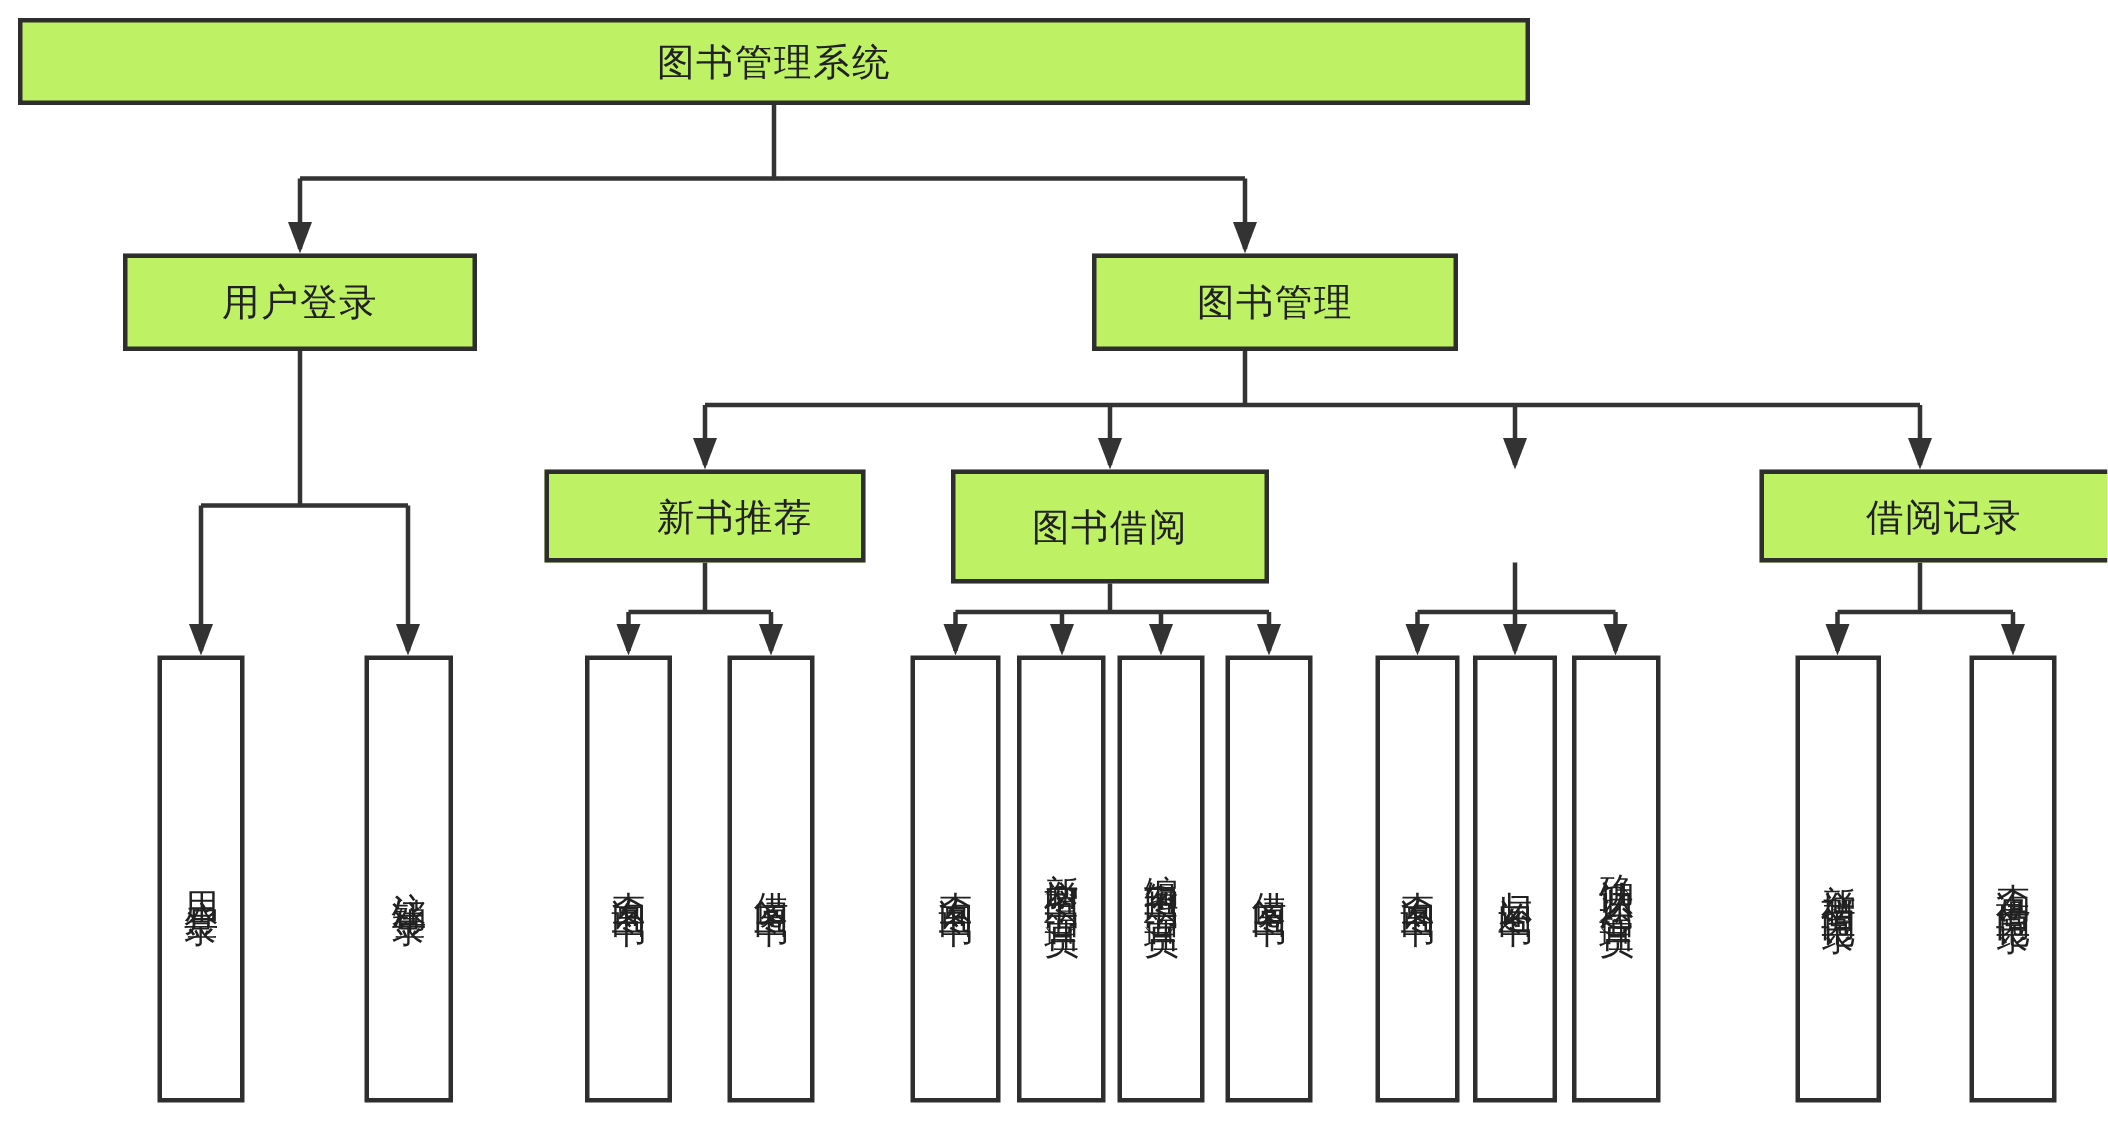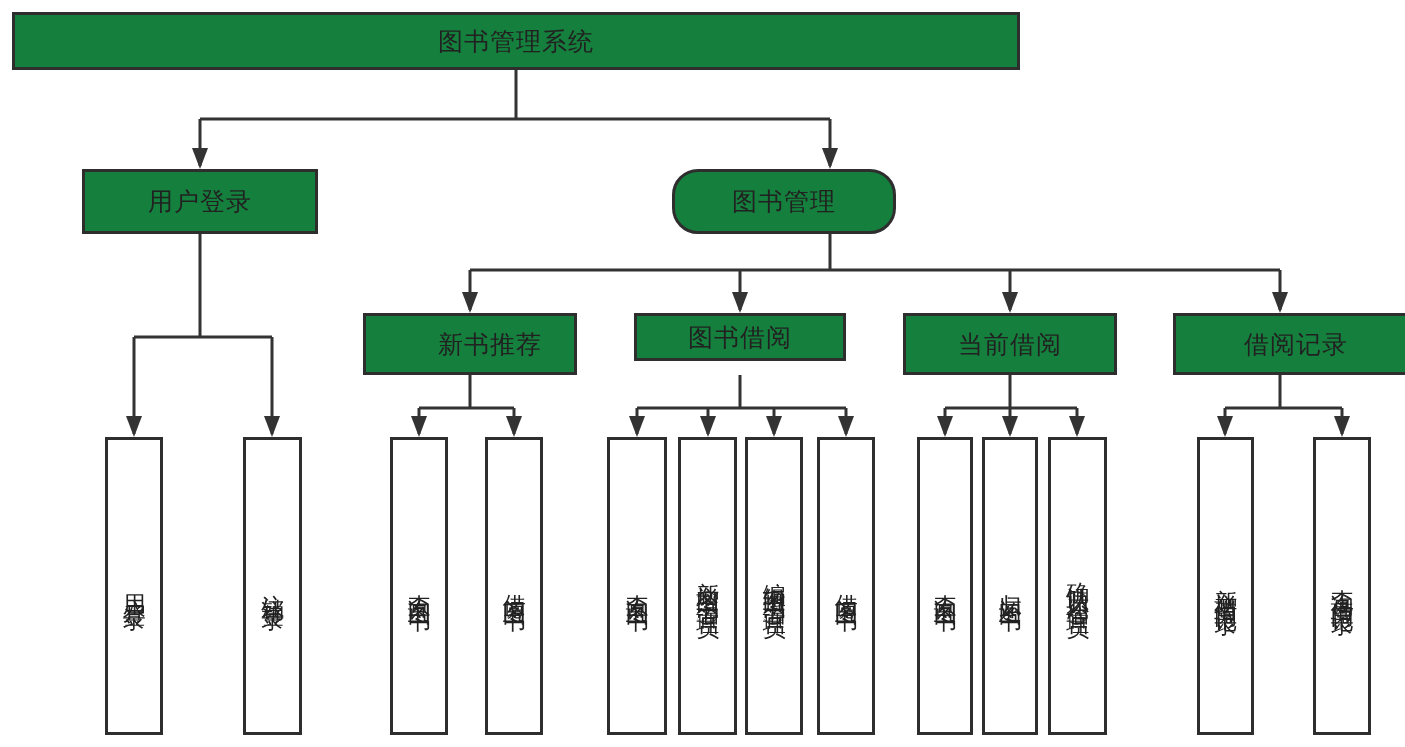--- a/index.html
+++ b/index.html
@@ -14,21 +14,21 @@
   #wires {
     position: absolute;
     left: 0; top: 0;
     width: 1405px; height: 747px;
     pointer-events: none;
   }
   .hbox {
     position: absolute;
     box-sizing: border-box;
     border: 3px solid #2e2e2e;
-    background: #15803d;
+    background: #bef264;
     display: flex;
     align-items: center;
     justify-content: center;
     font-size: 25px;
     letter-spacing: 1px;
     color: #212121;
     white-space: nowrap;
   }
   .vbox {
     position: absolute;
@@ -98,25 +98,24 @@
       <polygon points="1002,416 1018,416 1010,437"></polygon>
       <polygon points="1069,416 1085,416 1077,437"></polygon>
       <polygon points="1217,416 1233,416 1225,437"></polygon>
       <polygon points="1334,416 1350,416 1342,437"></polygon>
     </g>
   </svg>
 
   <div class="hbox" style="left:12px; top:12px; width:1008px; height:58px;">图书管理系统</div>
 
   <div class="hbox" style="left:82px; top:169px; width:236px; height:65px;">用户登录</div>
-  <div class="hbox" style="left:672px; top:169px; width:224px; height:65px;border-radius:26px;">图书管理</div>
+  <div class="hbox" style="left:728px; top:169px; width:244px; height:65px;">图书管理</div>
 
   <div class="hbox" style="left:363px; top:313px; width:214px; height:62px;padding-left:40px;">新书推荐</div>
-  <div class="hbox" style="left:634px; top:313px; width:212px; height:48px;">图书借阅</div>
-  <div class="hbox" style="left:903px; top:313px; width:214px; height:62px;">当前借阅</div>
+  <div class="hbox" style="left:634px; top:313px; width:212px; height:76px;">图书借阅</div>
   <div class="hbox" style="left:1173px; top:313px; width:246px; height:62px;">借阅记录</div>
 
   <div class="vbox" style="left:105px; width:58px;">用户登录</div>
   <div class="vbox" style="left:243px; width:59px;">注销登录</div>
 
   <div class="vbox" style="left:390px; width:58px;">查询图书</div>
   <div class="vbox" style="left:485px; width:58px;">借阅图书</div>
 
   <div class="vbox" style="left:607px; width:60px;">查询图书</div>
   <div class="vbox" style="left:678px; width:59px;">新增图书（管理员）</div>

